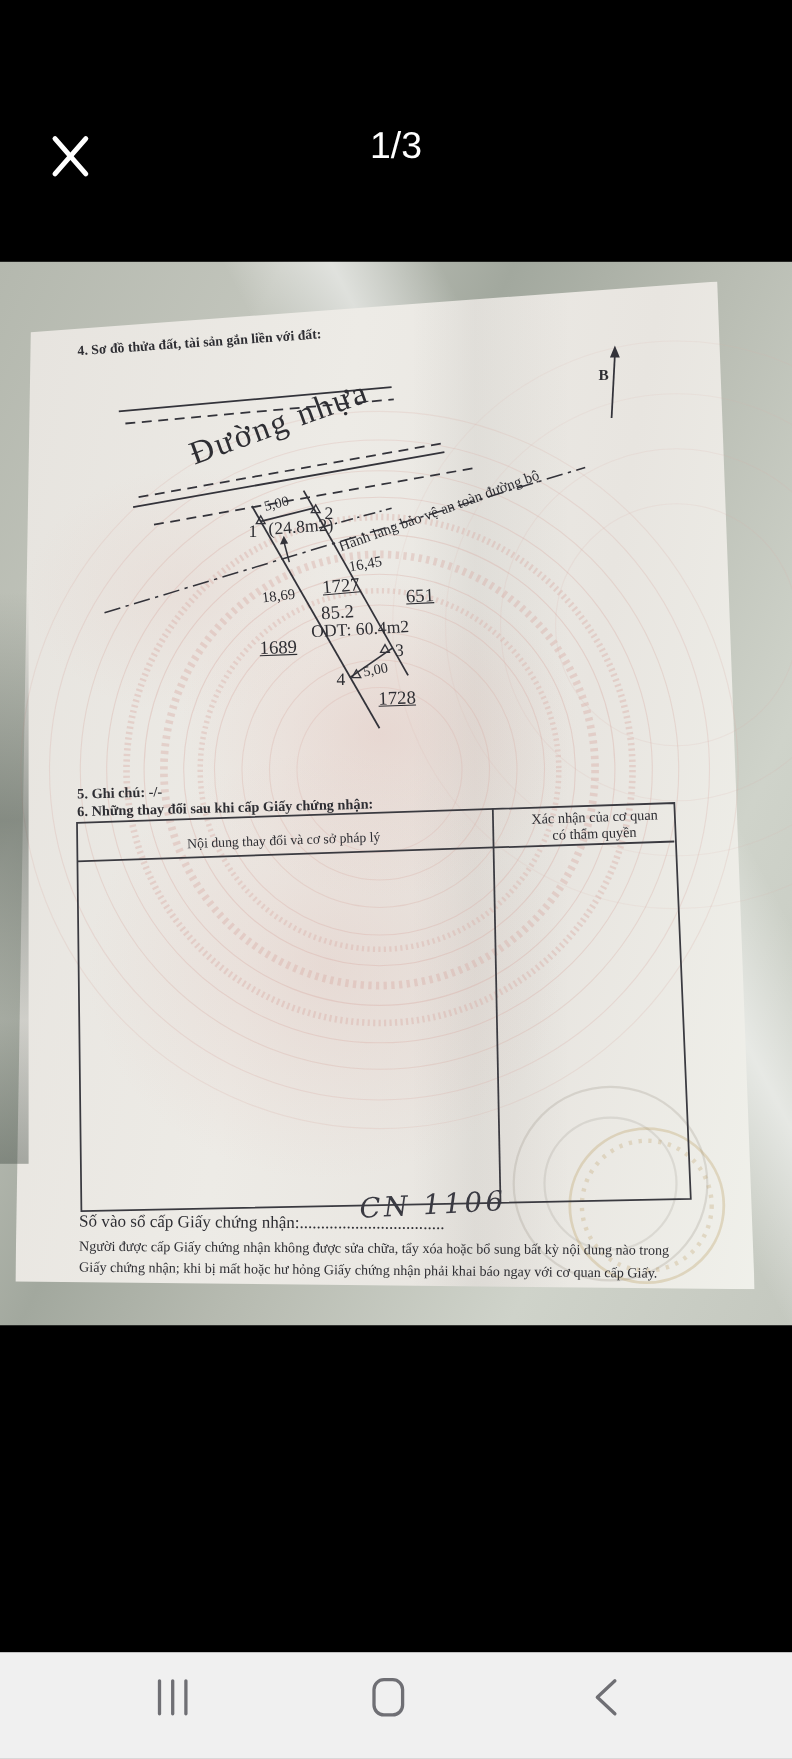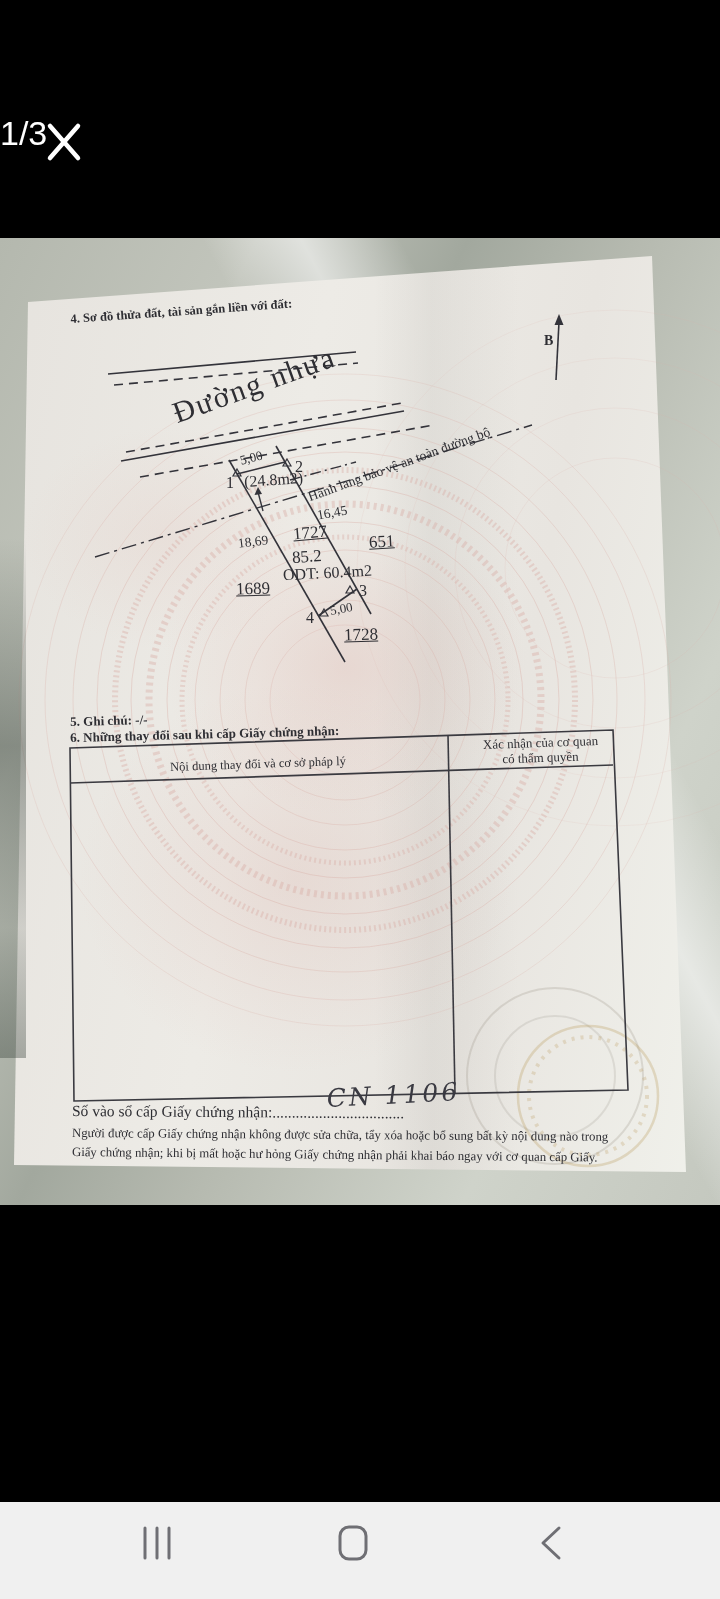--- a/index.html
+++ b/index.html
@@ -1,21 +1,21 @@
 <!DOCTYPE html>
 <html><head>
 <meta charset="utf-8">
 <style>
   html,body{margin:0;padding:0;background:#000;}
   #screen{position:relative;width:720px;height:1599px;overflow:hidden;background:#000;
           font-family:"Liberation Serif", serif;}
   
   #topbar{position:absolute;left:0;top:0;width:720px;height:238px;background:#000;}
   #close-btn{position:absolute;left:32px;top:108px;width:64px;height:64px;cursor:pointer;}
-  #page-indicator{position:absolute;left:0;right:0;top:114px;text-align:left;color:#fff;
+  #page-indicator{position:absolute;left:0;right:0;top:114px;text-align:center;color:#fff;
                   font-family:"Liberation Sans", sans-serif;font-size:34px;font-weight:400;}
   
   #photo{position:absolute;left:0;top:238px;width:720px;height:967px;overflow:hidden;
          background:
            linear-gradient(62deg, rgba(255,255,255,0) 58%, rgba(255,255,255,.55) 66%, rgba(255,255,255,0) 74%),
            linear-gradient(115deg,#b4b8ae 0%,#c2c5bc 22%,#a2a89e 40%,#b6bab0 55%,#cfd3ca 78%,#c4c8bf 100%);}
   #photo:after{content:"";position:absolute;left:0;top:300px;width:26px;height:520px;
          background:linear-gradient(180deg,rgba(60,70,62,.0),rgba(60,70,62,.45) 40%,rgba(60,70,62,.15) 75%,rgba(60,70,62,.4));}
   #paper{position:absolute;left:0;top:0;width:720px;height:967px;
          clip-path:polygon(28px 64px,652px 18px,686px 934px,14px 927px);

